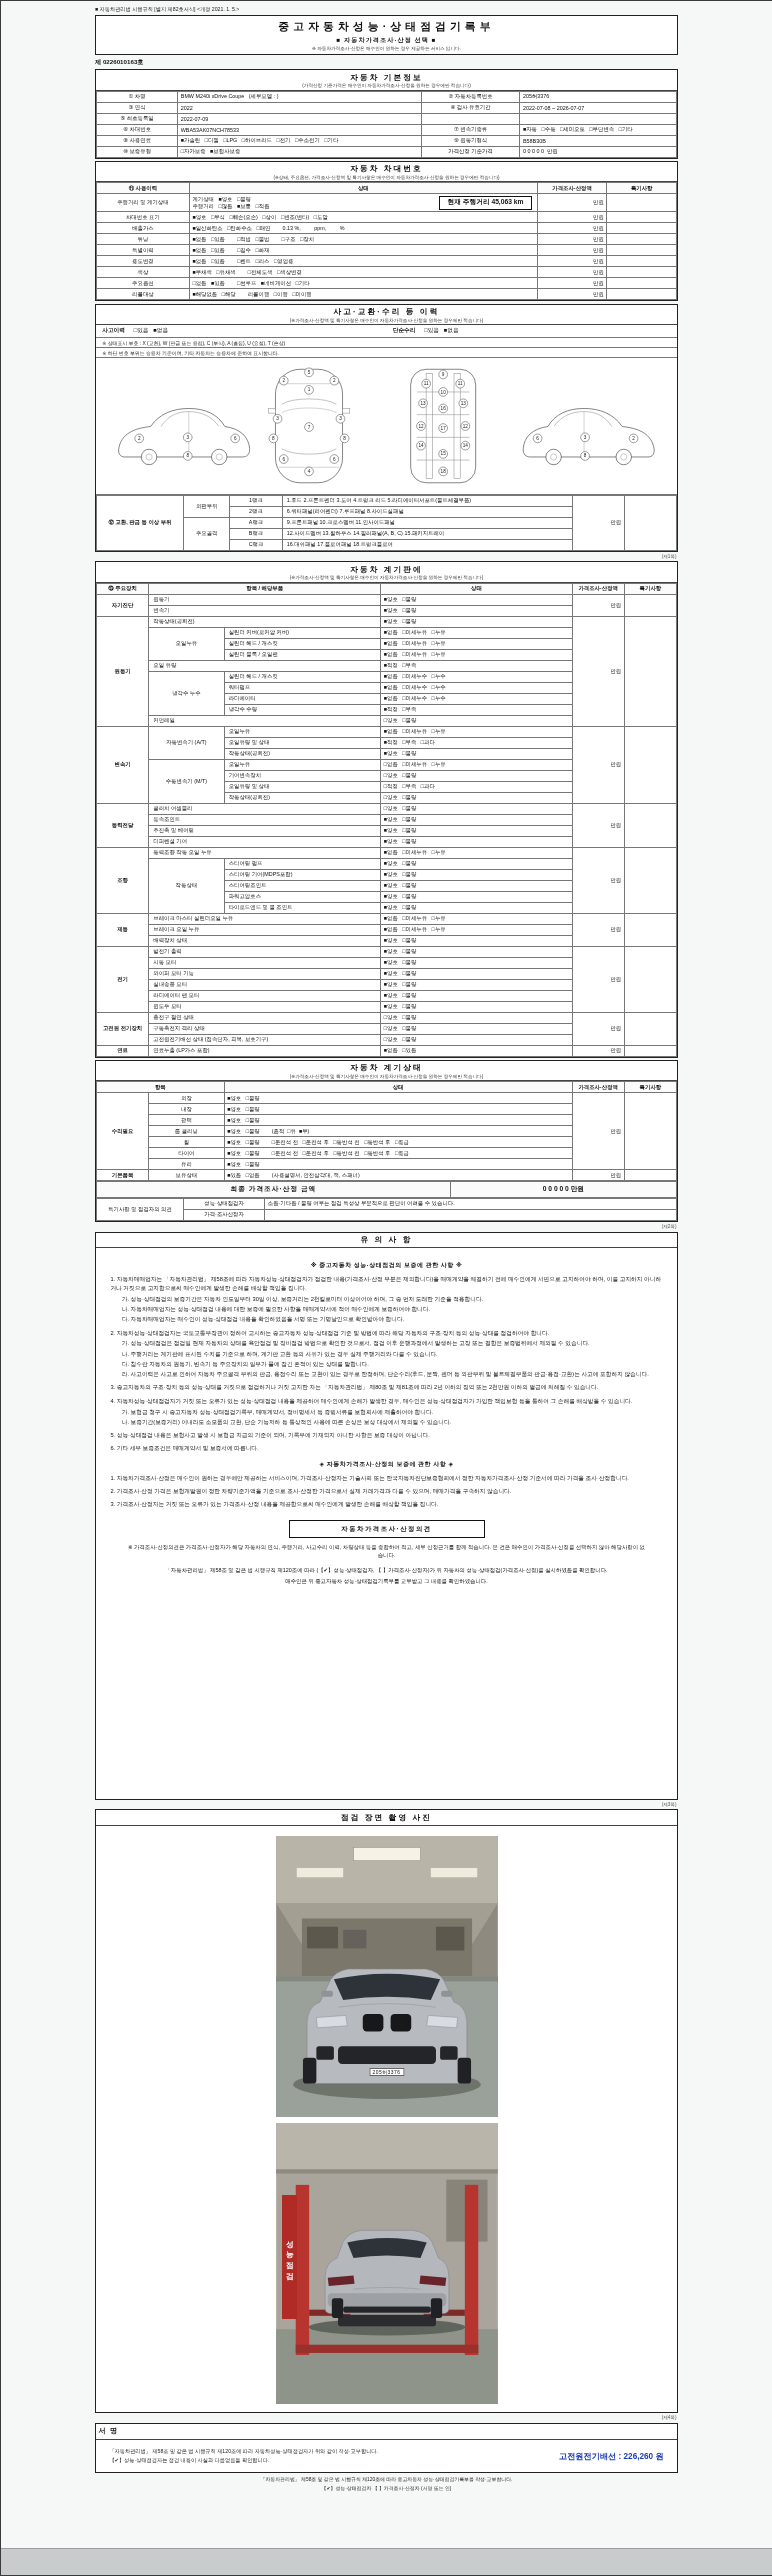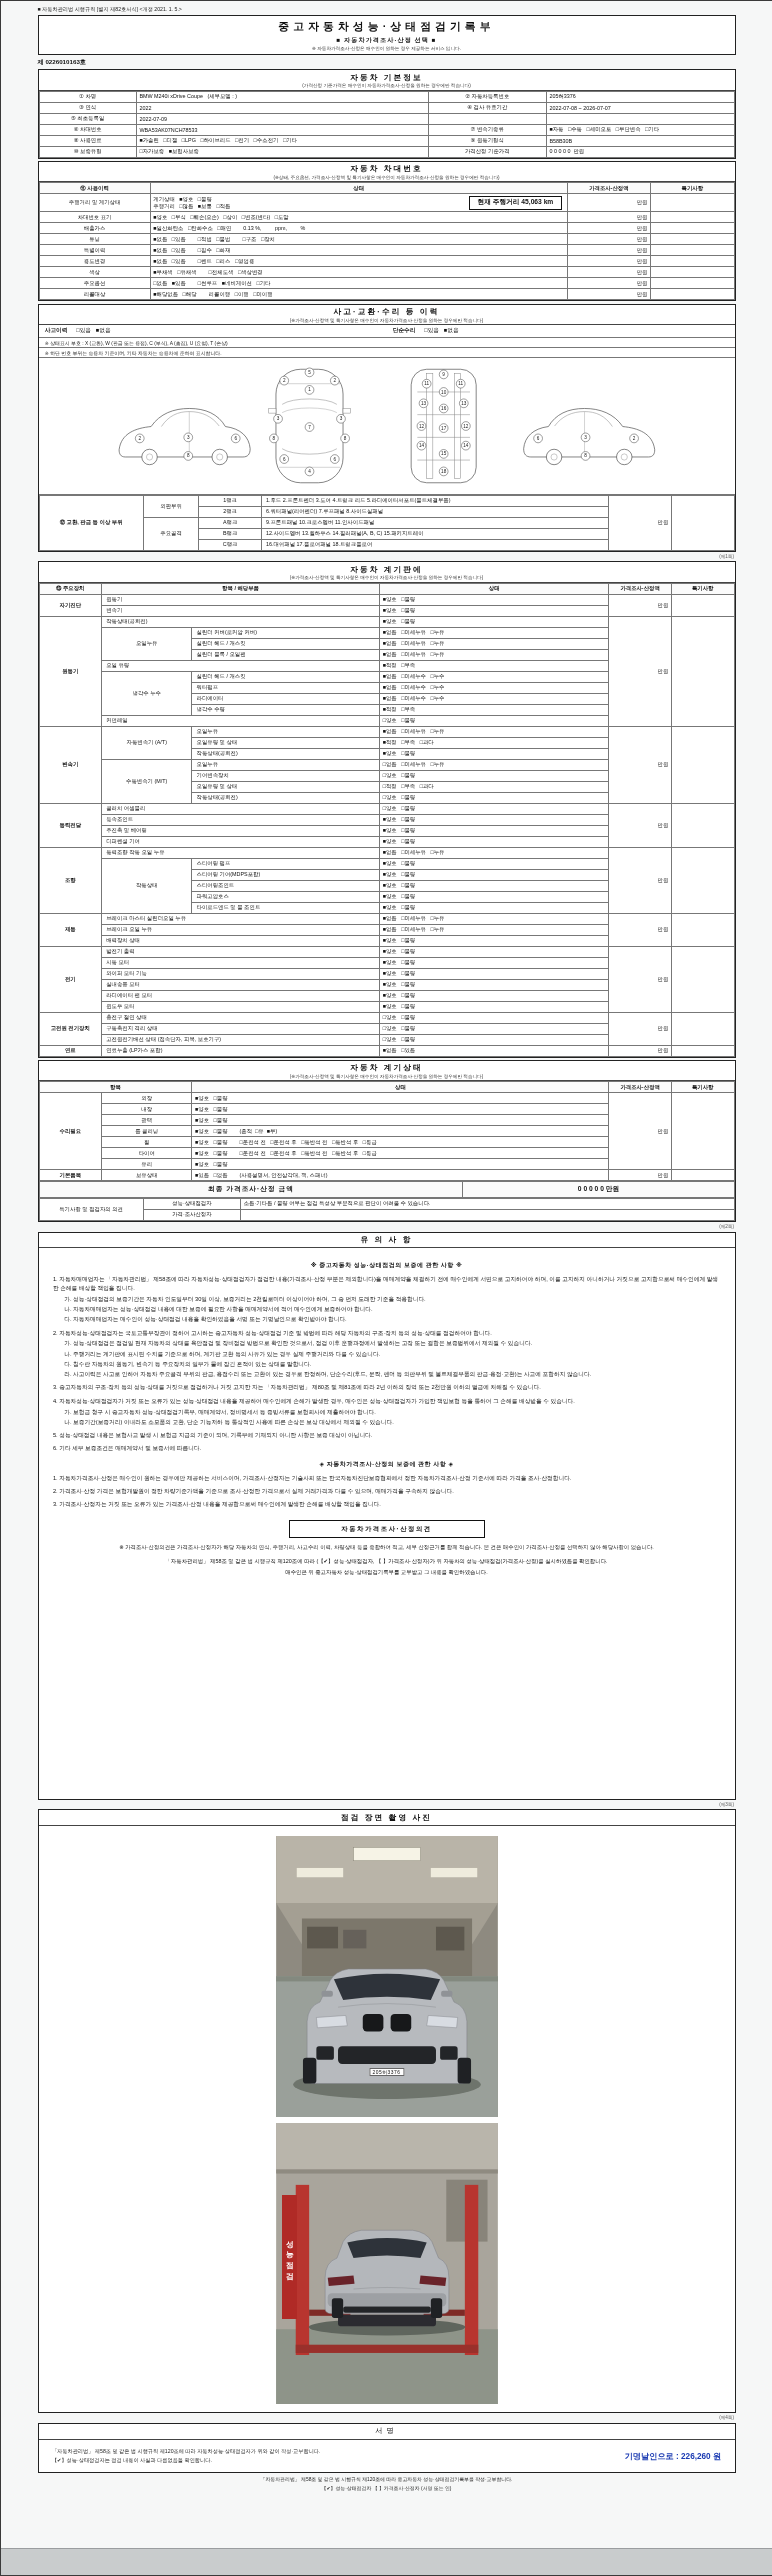--- a/index.html
+++ b/index.html
@@ -1,19 +1,19 @@
 <!DOCTYPE html>
 <html style="font-size:8.2px"><head>
 <meta charset="utf-8">
 <style>
 *{margin:0;padding:0;box-sizing:border-box}
 html,body{background:#eceeef}
 body{width:773px;font-family:"Liberation Sans","DejaVu Sans",sans-serif;color:#111}
 .page{position:relative;width:773px;height:2576px;overflow:hidden;border:1px solid #3a3a3a;background:#f6f7f7;padding-top:5.2px}
-.doc{width:698px;margin:0 auto}
+.doc{width:583px;margin:0 auto}
 .form-ref{font-size:5.2px;color:#222;margin:0 0 2.1px}
 .title-box{border:0.8px solid #222;background:#fff;text-align:center;padding:4.1px 0 3.1px;margin-bottom:2.6px}
 .doc-title{font-size:10.8px;font-weight:bold;letter-spacing:4.1px}
 .doc-subtitle{font-size:6.2px;font-weight:bold;margin-top:1.5px;letter-spacing:1px}
 .doc-note{font-size:4.6px;color:#333;margin-top:1px}
 .doc-no{font-size:6.2px;font-weight:bold;margin:2.1px 0 2.6px}
 .sec{border:0.8px solid #222;background:#fff;margin-bottom:2.1px}
 .sec-head{text-align:center;padding:2.6px 4.1px 1.5px;border-bottom:0.5px solid #444}
 .sec-title{font-size:7.7px;font-weight:bold;letter-spacing:2.1px}
 .sec-note{font-size:4.6px;color:#333;margin-top:0.5px}
@@ -40,21 +40,21 @@
 .n-p0{margin:4.1px 0 1.5px}
 .n-p1{margin:1px 0 1px 11.3px}
 .op-box{width:196px;margin:10.3px auto 4.1px;border:0.8px solid #111;text-align:center;font-weight:bold;font-size:6.4px;padding:3.1px 5.2px;letter-spacing:1.5px}
 .op-text{font-size:5.4px;margin:2.1px 17.5px 6.2px;color:#222;text-align:center}
 .confirm{text-align:center;font-size:5.4px;margin:2.1px 0}
 .photos-body{padding:4.1px 0 8.2px;text-align:center}
 .photo-wrap{position:relative;width:222px;margin:6.2px auto 0}
 .photo-wrap svg{display:block;width:222px;height:281px}
 .plate-overlay{position:absolute;left:50%;transform:translateX(-50%);bottom:41px;background:#fefefe;border:0.5px solid #666;font-size:4.9px;padding:0 2.6px;letter-spacing:0.5px;color:#111}
 .banner-overlay{position:absolute;left:6.2px;top:72px;width:15.5px;height:124px;background:#b02a26;color:#fff;writing-mode:vertical-rl;text-orientation:upright;display:flex;align-items:center;justify-content:center;font-weight:bold;font-size:7.7px;letter-spacing:3.1px}
-.sign-head{font-size:7.2px;font-weight:normal;text-align:center;letter-spacing:4.1px;border-bottom:0.5px solid #444;padding:2.6px}
+.sign-head{font-size:7.2px;font-weight:bold;letter-spacing:4.1px;border-bottom:0.5px solid #444;padding:2.6px}
 .sign-body{display:flex;align-items:center;justify-content:space-between;padding:5.2px 13.4px;min-height:32px}
 .sign-lines{font-size:5.2px;color:#222;line-height:1.8;text-align:left}
 .sign-fee{font-size:8.2px;font-weight:bold;color:#1b3bb3;white-space:nowrap}
 .footer-lines{text-align:center;font-size:4.9px;color:#222;margin:3.1px 0 0;line-height:1.8}
 .bottom-band{position:absolute;left:0;right:0;bottom:0;height:27px;background:#c9cccd;border-top:0.5px solid #9a9d9f}
 </style>
 </head>
 <body>
 
 <div class="page">
@@ -862,21 +862,21 @@
     <div class="page-mark">(제4쪽)</div>
 
     <div class="sec">
       <div class="sign-head">서명</div>
       <div class="sign-body">
         <div class="sign-lines">
           <div>「자동차관리법」 제58조 및 같은 법 시행규칙 제120조에 따라 자동차성능·상태점검자가 위와 같이 작성·교부합니다.</div>
           <div>【✔】성능·상태점검자는 점검 내용이 사실과 다름없음을 확인합니다.</div>
         </div>
         <div class="sign-fee">
-          <span>기명날인으로 :</span>
+          <span>고전원전기배선 :</span>
           <span>226,260 원</span>
         </div>
       </div>
     </div>
 
     <div class="footer-lines">
       <div>「자동차관리법」 제58조 및 같은 법 시행규칙 제120조에 따라 중고자동차 성능·상태점검기록부를 작성·교부합니다.</div>
       <div>【✔】성능·상태점검자      【 】가격조사·산정자      (서명 또는 인)</div>
     </div>
 

